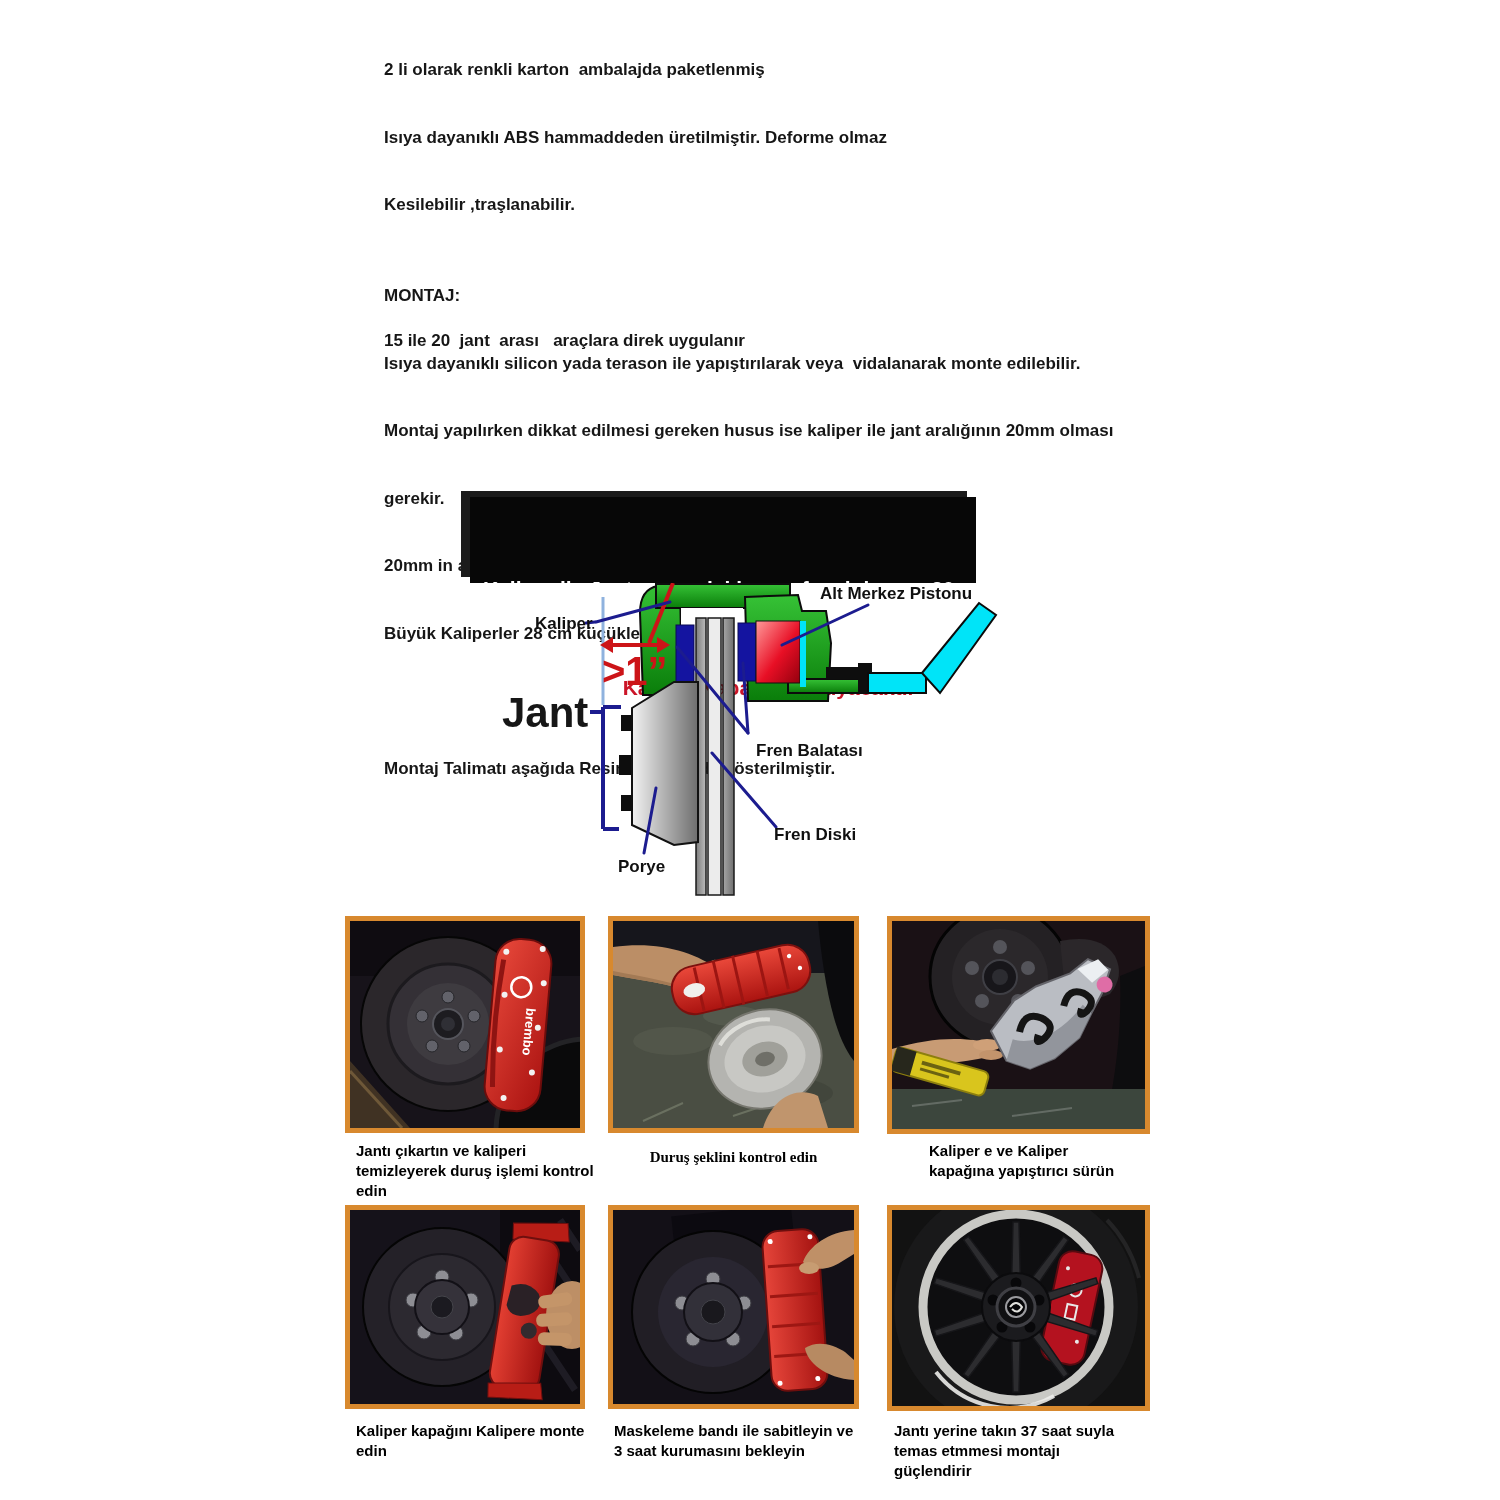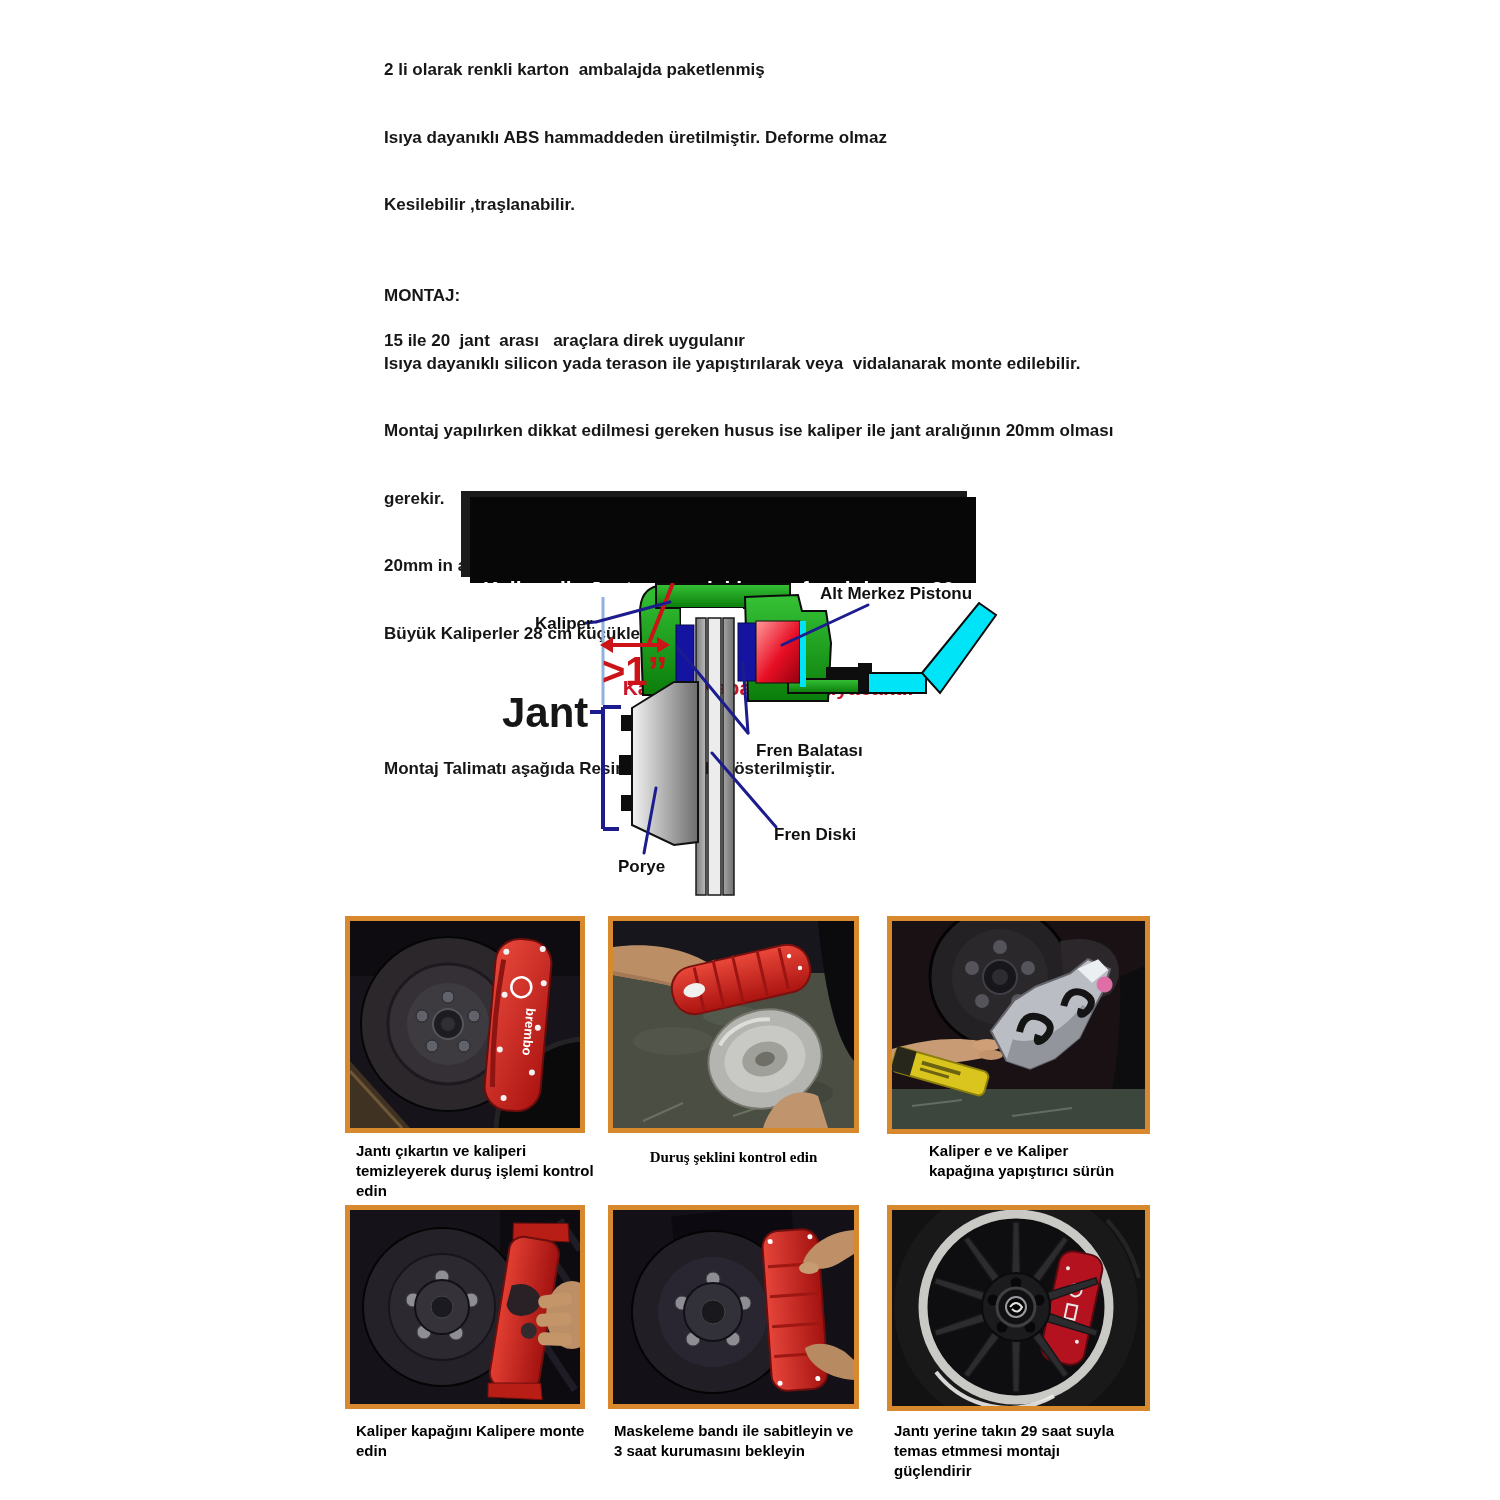--- a/index.html
+++ b/index.html
@@ -388,18 +388,18 @@
   </div>
   <div class="caption" style="left:356px;top:1421px;width:250px;">
     <div>Kaliper kapağını Kalipere monte</div>
     <div>edin</div>
   </div>
   <div class="caption" style="left:614px;top:1421px;width:260px;">
     <div>Maskeleme bandı ile sabitleyin ve</div>
     <div>3 saat kurumasını bekleyin</div>
   </div>
   <div class="caption" style="left:894px;top:1421px;width:250px;">
-    <div>Jantı yerine takın 29 saat suyla</div>
+    <div>Jantı yerine takın 37 saat suyla</div>
     <div>temas etmmesi montajı</div>
     <div>güçlendirir</div>
   </div>
 
 </div>
 
 </body></html>

